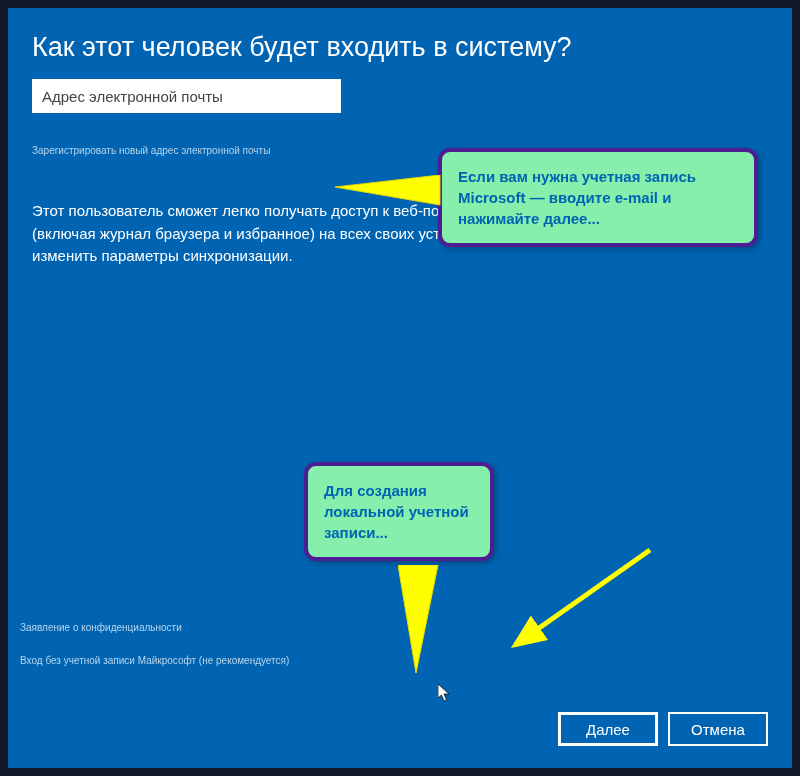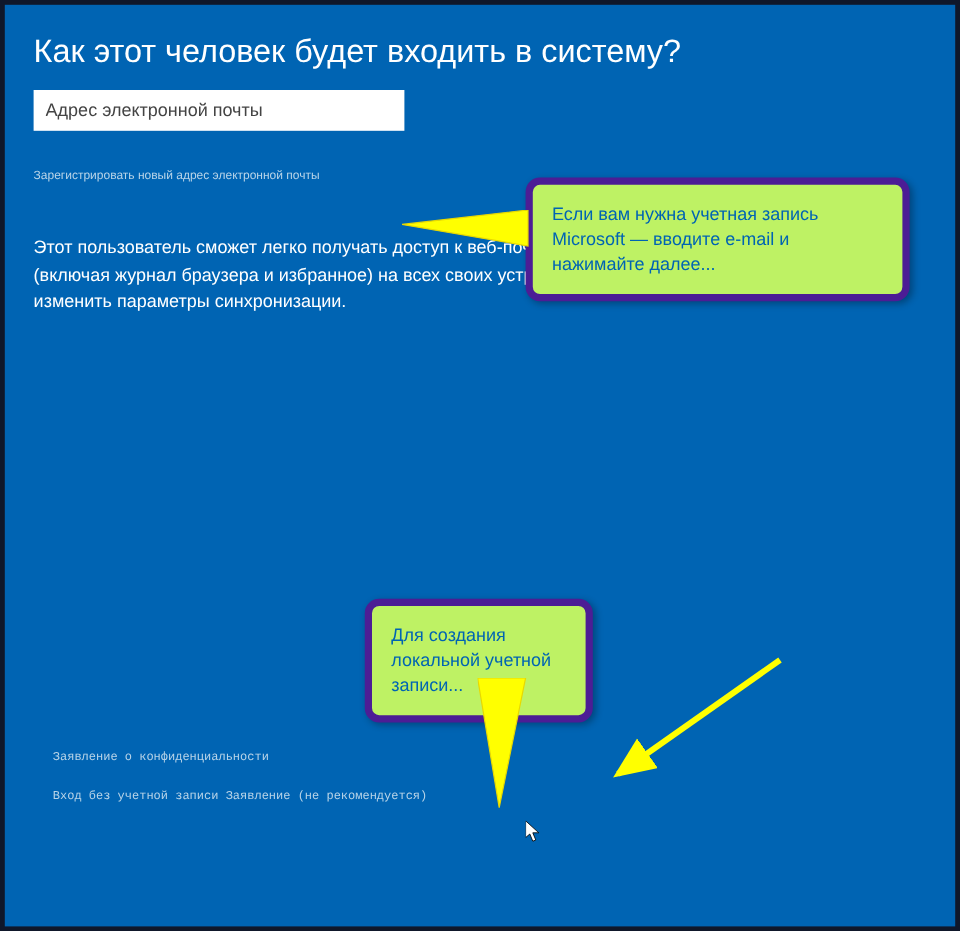--- a/index.html
+++ b/index.html
@@ -12,21 +12,21 @@
       width: 800px;
       height: 776px;
       background: #0064b3;
       color: #ffffff;
       overflow: hidden;
       position: relative;
     }
     .window {
       width: 100%;
       height: 100%;
-      border: 4px solid #0f172a;
+      border: 8px solid #0f172a;
       padding: 24px 8px 20px 24px;
       position: relative;
     }
     .title {
       font-size: 27px;
       font-weight: 300;
       margin-bottom: 16px;
       color: #ffffff;
     }
     .description {
@@ -58,22 +58,21 @@
     .info {
       font-size: 15px;
       line-height: 1.5;
       margin-top: 44px;
       margin-bottom: 220px;
       color: #ffffff;
     }
     .bottom-links {
       position: absolute;
       bottom: 80px;
-      left: 40px;
-      font-family: Liberation Mono, monospace;
+      left: 12px;
     }
     .bottom-links .link {
       margin-bottom: 22px;
     }
     .buttons {
       position: absolute;
       bottom: 22px;
       right: 24px;
       display: flex;
       gap: 10px;
@@ -89,37 +88,37 @@
       padding: 0 14px;
       font-family: inherit;
     }
     .btn-primary {
       border-width: 3px;
     }
     
     
     .callout {
       position: absolute;
-      background: #bef264;
-      border: 6px solid #4c1d95;
+      background: #86efac;
+      border: 4px solid #4c1d95;
       border-radius: 12px;
       padding: 14px 16px;
       color: #0064b3;
       font-size: 15px;
-      font-weight: normal;
+      font-weight: bold;
       line-height: 1.4;
       box-shadow: 2px 2px 6px rgba(0,0,0,0.3);
     }
     .callout-1 {
       top: 148px;
       left: 438px;
       width: 320px;
     }
     .callout-2 {
-      top: 499px;
+      top: 462px;
       left: 304px;
       width: 190px;
     }
     
     .tail-1 {
       position: absolute;
       top: 175px;
       left: 335px;
     }
     .tail-2 {
@@ -153,23 +152,27 @@
   <h1 class="title">Как этот человек будет входить в систему?</h1>
   
   <input type="text" class="email-input" placeholder="Адрес электронной почты" style="">
   
   <span class="link">Зарегистрировать новый адрес электронной почты</span>
   
   <p class="info">Этот пользователь сможет легко получать доступ к веб-почте, фотографиям, файлам и параметрам (включая журнал браузера и избранное) на всех своих устройствах. Он также в любое время может изменить параметры синхронизации.</p>
   
   <div class="bottom-links">
     <span class="link">Заявление о конфиденциальности</span>
-    <span class="link">Вход без учетной записи Заявление (не рекомендуется)</span>
+    <span class="link">Вход без учетной записи Майкрософт (не рекомендуется)</span>
   </div>
   
+  <div class="buttons">
+    <button class="btn btn-primary">Далее</button>
+    <button class="btn">Отмена</button>
+  </div>
 </div>
 
 <div class="callout callout-1">Если вам нужна учетная запись Microsoft — вводите e-mail и нажимайте далее...</div>
 <svg class="tail-1" width="110" height="40">
   <polygon points="0,12 105,0 105,30" fill="#ffff00" stroke="#e8d800" stroke-width="1"></polygon>
 </svg>
 
 <div class="callout callout-2">Для создания локальной учетной записи...</div>
 <svg class="tail-2" width="60" height="110">
   <polygon points="0,0 40,0 18,108" fill="#ffff00" stroke="#e8d800" stroke-width="1"></polygon>

